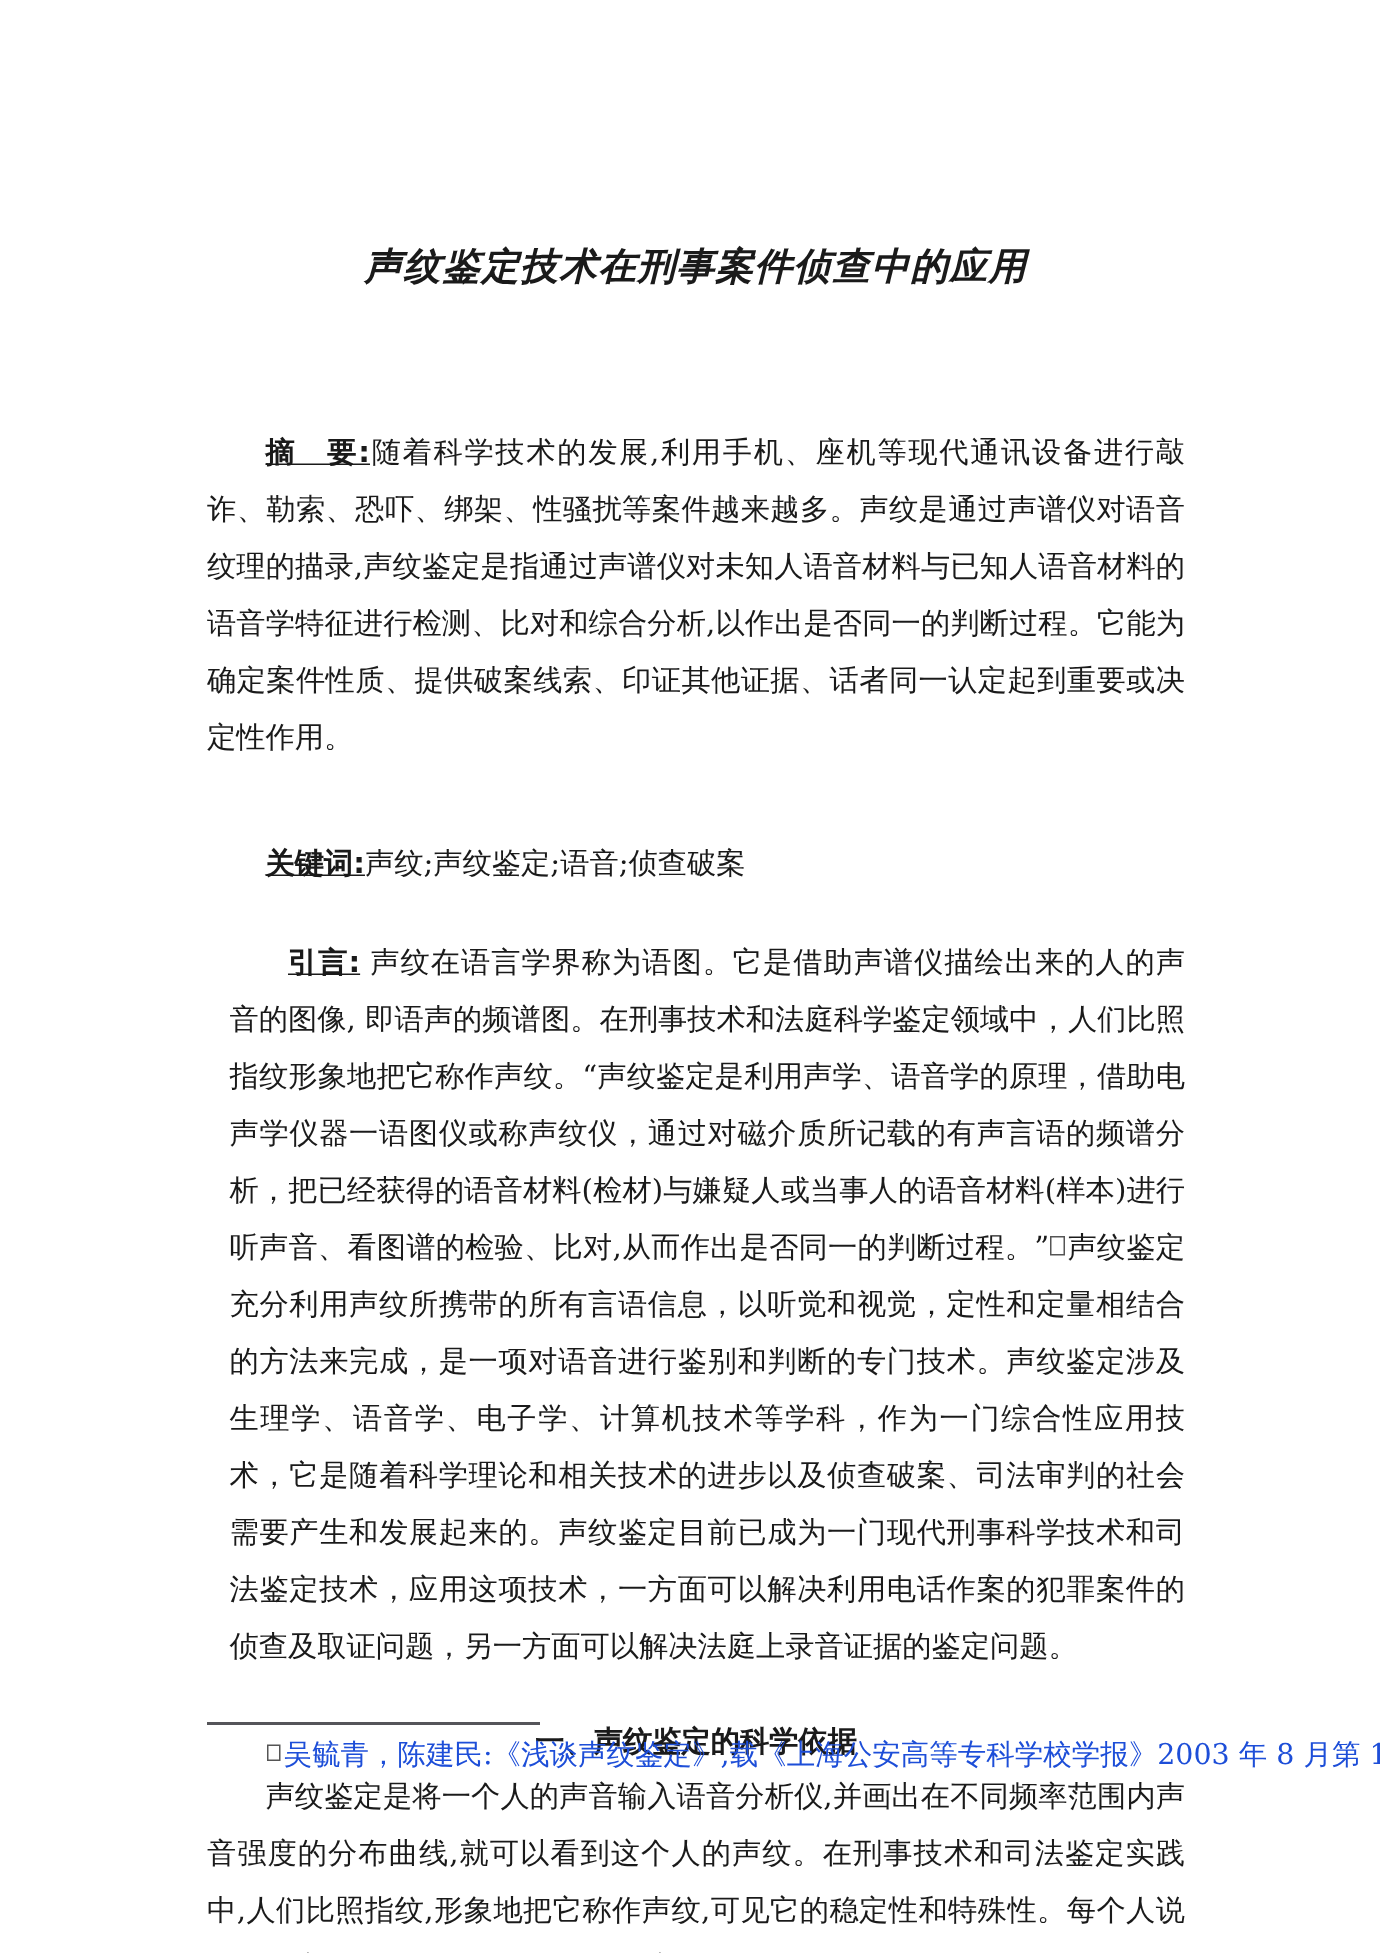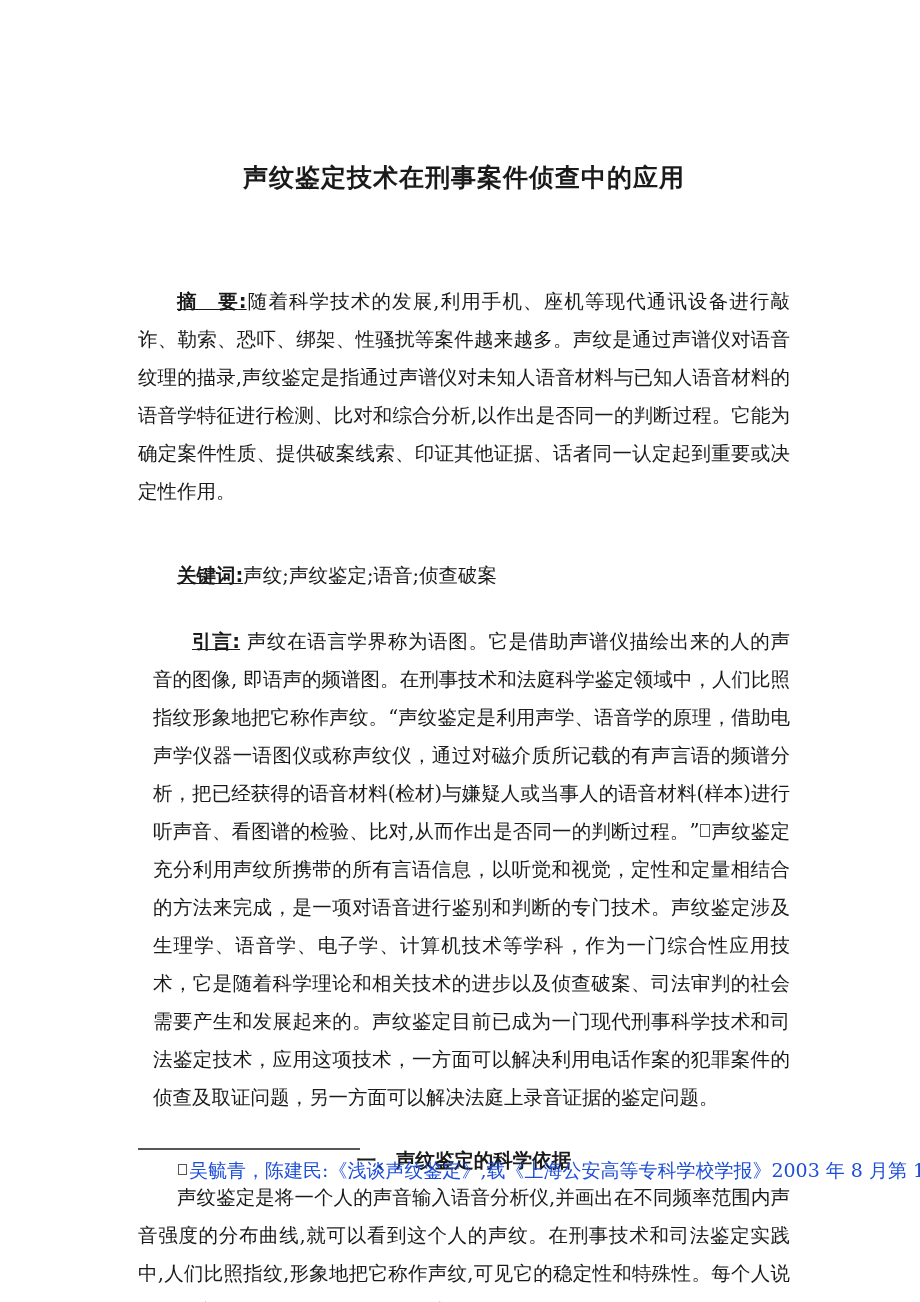--- a/index.html
+++ b/index.html
@@ -29,20 +29,21 @@
   
   .doc-title {
     margin: 0;
     padding-top: 160px;
     text-align: center;
     font-size: 25px;
     font-weight: bold;
     letter-spacing: 1px;
     line-height: 1.4;
     font-family: "DejaVu Sans", "Liberation Sans", sans-serif;
+    font-style: italic;
   }
 
   
   .para {
     margin: 0;
     font-size: 19.5px;
     line-height: 38px;
     text-align: justify;
     text-justify: inter-ideograph;
     word-break: break-all;

